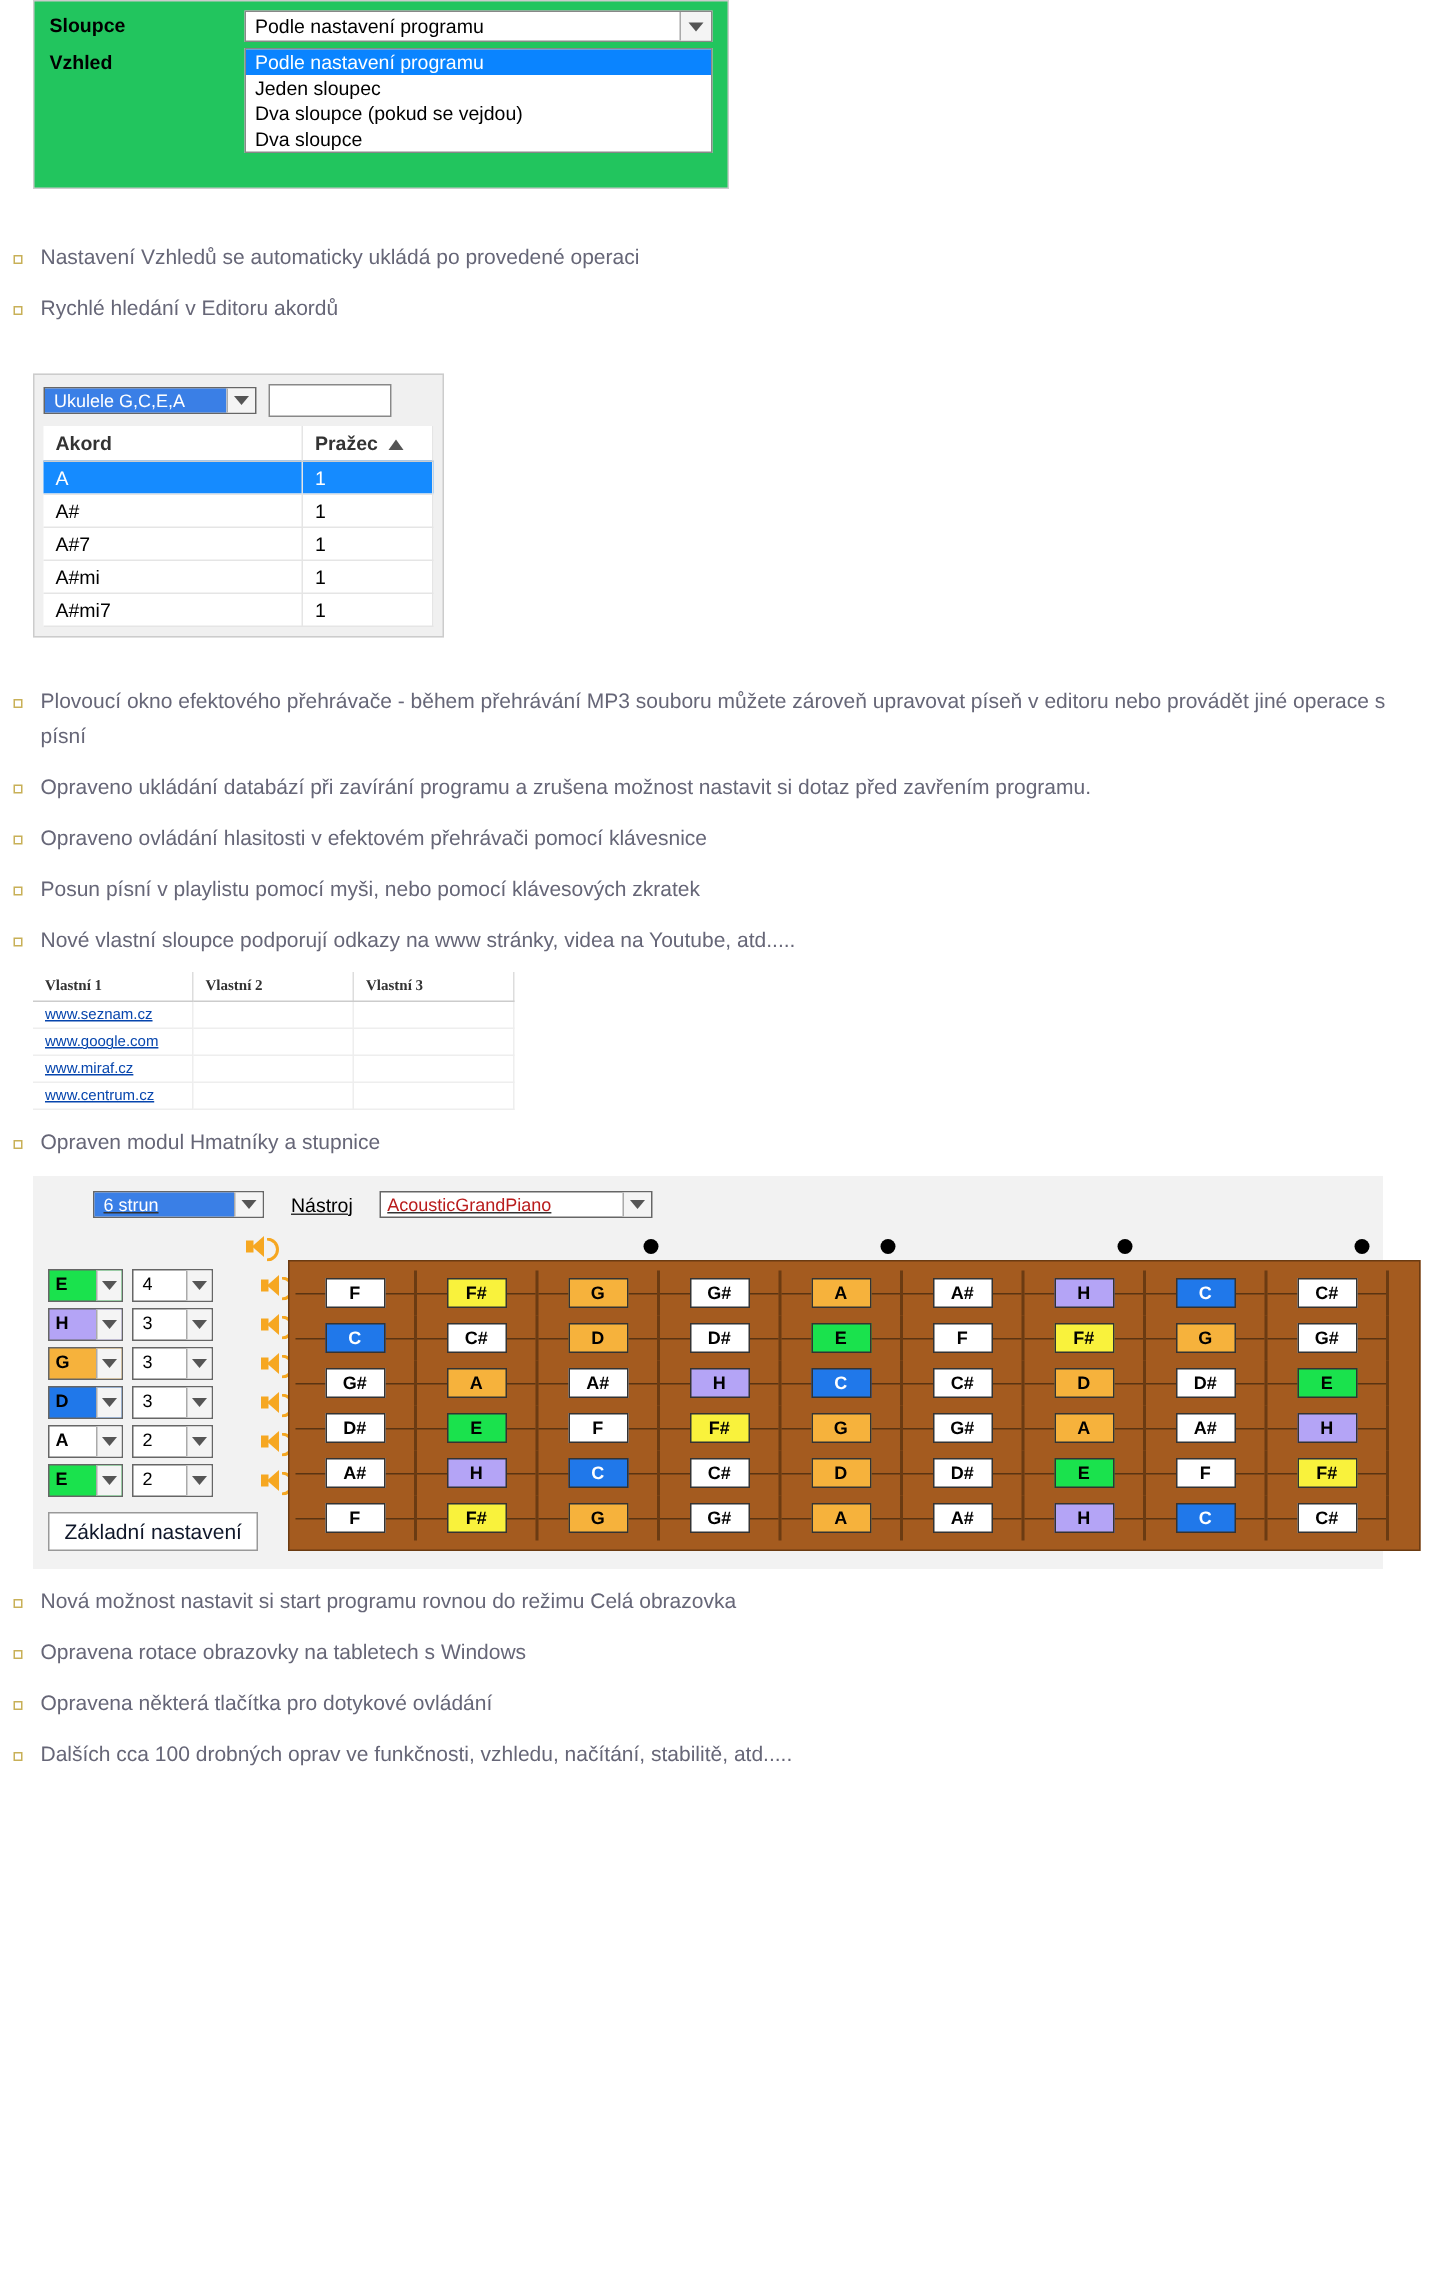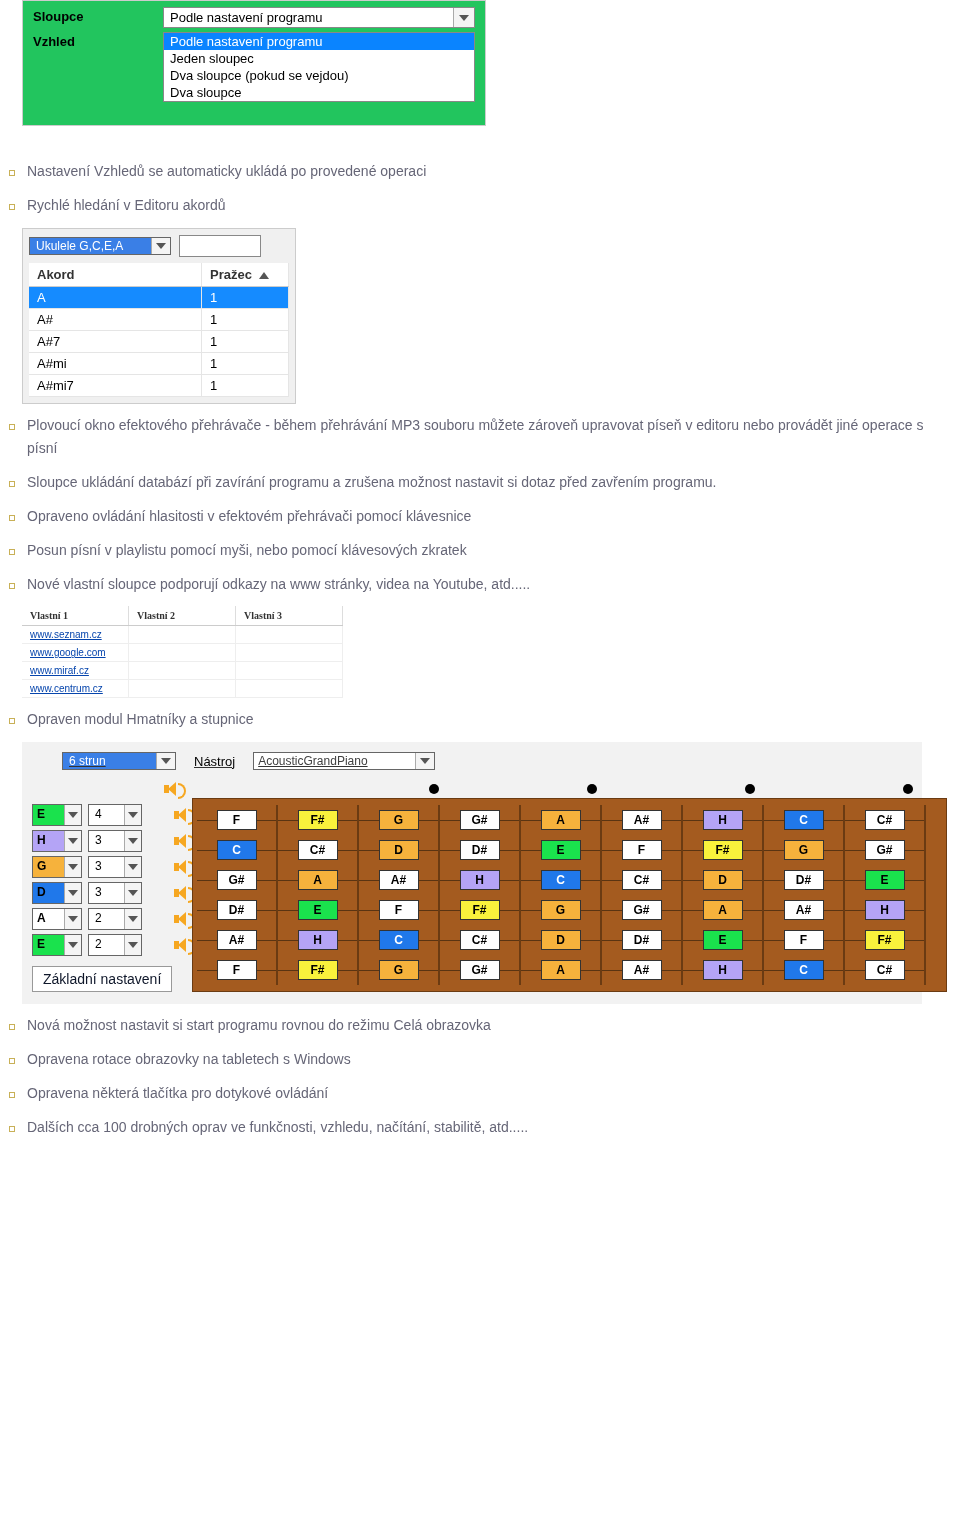--- a/index.html
+++ b/index.html
@@ -11,23 +11,23 @@
 .select-box .sel-btn { width:20px; display:flex; align-items:center; justify-content:center; border-left:1px solid #aaa; background:#f4f4f4; }
 .tri-down { width:0; height:0; border-left:5px solid transparent; border-right:5px solid transparent; border-top:6px solid #555; }
 .open-list { border:1px solid #888; width:310px; background:#fff; margin-left:130px; }
 .open-list div { padding:1px 6px; font-size:13px; color:#000; }
 .open-list .hl { background:#0a84ff; color:#fff; }
 
 ul.bullets { list-style:none; padding-left:0; margin:5px; }
 ul.bullets > li { position:relative; padding-left:22px; margin:10px 0; line-height:1.7; color:#667; font-size:14px; }
 ul.bullets > li::before { content:""; position:absolute; left:4px; top:10px; width:4px; height:4px; border:1px solid #c8b057; background:#fff; }
 
-.small-panel { background:#f0f0f0; border:1px solid #ccc; display:inline-block; padding:4px; margin:0 0; }
+.small-panel { background:#f0f0f0; border:1px solid #ccc; display:inline-block; padding:4px; margin:21px 0; }
 .combo { display:inline-flex; border:1px solid #666; background:#fff; }
-.combo .ctxt { padding:1px 4px; font-size:12px; color:#404040; }
+.combo .ctxt { padding:1px 4px; font-size:12px; color:#b91c1c; }
 .combo .ctxt.sel { background:#3a7fe6; color:#fff; padding:1px 6px; }
 .combo .cbtn { width:18px; display:flex; align-items:center; justify-content:center; border-left:1px solid #aaa; background:#f4f4f4; }
 
 table.akord { border-collapse:collapse; width:260px; font-size:13px; background:#fff; margin-top:6px; }
 table.akord th { text-align:left; font-weight:bold; padding:4px 8px; border-bottom:1px solid #ccc; border-right:1px solid #e5e5e5; }
 table.akord td { padding:3px 8px; border-bottom:1px solid #e5e5e5; border-right:1px solid #e5e5e5; color:#000; }
 table.akord tr.sel td { background:#158bff; color:#fff; }
 .up-arrow { display:inline-block; width:0; height:0; border-left:5px solid transparent; border-right:5px solid transparent; border-bottom:7px solid #555; vertical-align:middle; }
 
 table.vlastni { border-collapse:collapse; font-size:10px; background:#fff; margin:4px 0; }
@@ -137,21 +137,21 @@
             <td>A#mi7</td>
             <td>1</td>
           </tr>
   </tbody>
       </table>
 </div>
 </div>
 
 <ul class="bullets">
   <li>Plovoucí okno efektového přehrávače - během přehrávání MP3 souboru můžete zároveň upravovat píseň v editoru nebo provádět jiné operace s písní</li>
-  <li>Sloupce ukládání databází při zavírání programu a zrušena možnost nastavit si dotaz před zavřením programu.</li>
+  <li>Opraveno ukládání databází při zavírání programu a zrušena možnost nastavit si dotaz před zavřením programu.</li>
   <li>Opraveno ovládání hlasitosti v efektovém přehrávači pomocí klávesnice</li>
   <li>Posun písní v playlistu pomocí myši, nebo pomocí klávesových zkratek</li>
   <li>Nové vlastní sloupce podporují odkazy na www stránky, videa na Youtube, atd.....</li>
 </ul>
 
 <div style="padding-left:22px;">
 <table class="vlastni">
   <tbody>
         <tr>
     <th>Vlastní 1</th>

